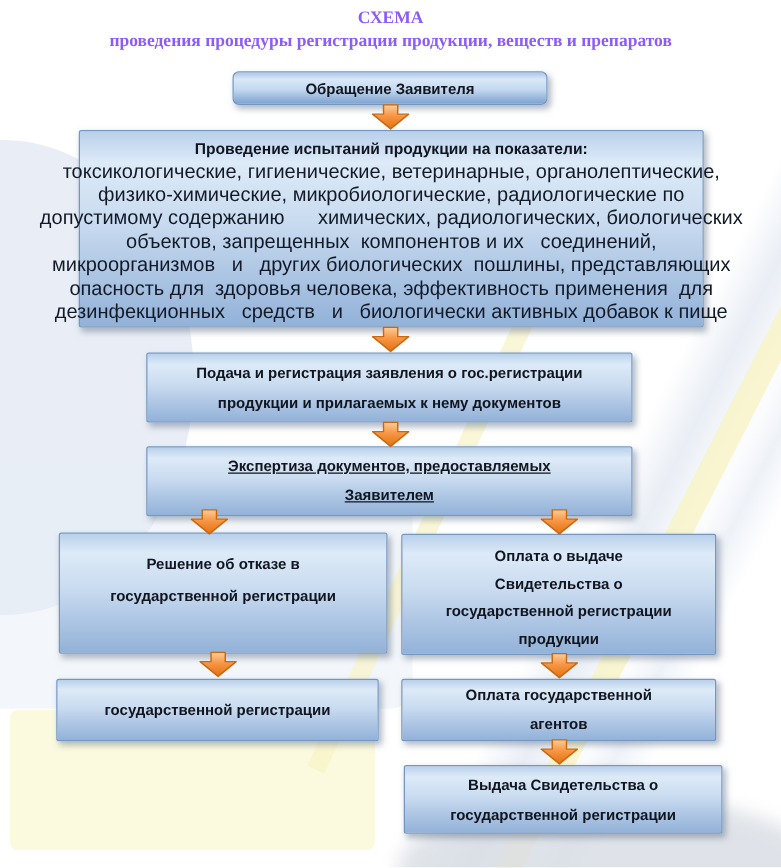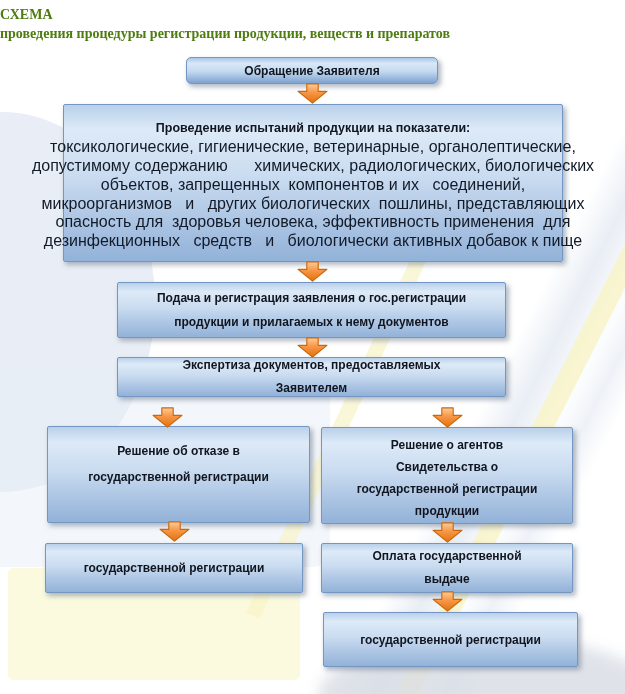--- a/index.html
+++ b/index.html
@@ -28,23 +28,23 @@
   .streak-b { left:585px; width:55px; background:linear-gradient(90deg, rgba(238,242,248,0) 0%, #eef2f8 50%, rgba(238,242,248,0) 100%); }
   .streak-y1 { left:562px; width:20px; background:#f8f3c2; opacity:.75; }
   .streak-y2 { left:355px; top:120px; height:520px; width:15px; background:#f8f3c8; opacity:.7; transform:rotate(25deg); }
   .gray-arc {
     left:318px; top:636px; width:340px; height:120px;
     background:#d8dde4; border-radius:50%; filter:blur(7px); opacity:.8;
   }
 
   
   .title {
-    position:absolute; left:0; top:5px; width:625px; text-align:left;
+    position:absolute; left:0; top:5px; width:625px; text-align:center;
     font-family:"Liberation Serif", serif; font-weight:bold;
-    font-size:14px; line-height:19px; color:#4d7c0f;
+    font-size:14px; line-height:19px; color:#8b5cf6;
   }
 
   
   .box {
     position:absolute; box-sizing:border-box;
     border:1px solid var(--box-border, #7396c2);
     background:linear-gradient(180deg, #b9d0ea 0%, #ddeaf8 16%, #cadcf0 45%, #a4bfe0 82%, #93b2d8 100%);
     box-shadow:2.5px 3px 5px rgba(100,115,140,.5);
     border-radius:2px;
     display:flex; flex-direction:column; align-items:center; justify-content:center;
@@ -62,21 +62,21 @@
   .lh23 .bline { line-height:23px; }
   .lh24 .bline { line-height:24px; }
   .lh26 .bline { line-height:26px; }
   .lh22 .bline { line-height:22px; }
   .top-align { justify-content:flex-start; padding-top:11px; }
 
   
   .box-applicant        { left:186px; top:57px;  width:252px; height:27px; }
   .box-tests            { left:63px;  top:104px; width:500px; height:158px; }
   .box-submission       { left:117px; top:282px; width:389px; height:56px; }
-  .box-expertise        { left:117px; top:357px; width:389px; height:40px; }
+  .box-expertise        { left:117px; top:357px; width:389px; height:56px;text-decoration:underline; }
   .box-refusal-decision { left:47px;  top:426px; width:263px; height:97px; }
   .box-refusal-info     { left:45px;  top:543px; width:258px; height:50px; }
   .box-issue-decision   { left:321px; top:427px; width:252px; height:97px; padding-top:5px; }
   .box-payment          { left:321px; top:543px; width:252px; height:50px; }
   .box-certificate      { left:323px; top:612px; width:255px; height:55px; }
 
   
   .arrow { position:absolute; width:35px; height:21px; overflow:visible; }
   .arrow polygon {
     fill:url(#ag); stroke:var(--arrow-border, #c9680f);
@@ -120,20 +120,21 @@
     <div>проведения процедуры регистрации продукции, веществ и препаратов</div>
   </div>
 
   <div class="box box-applicant">
     <div class="bline">Обращение Заявителя</div>
   </div>
 
   <div class="box box-tests">
     <div class="heading">Проведение испытаний продукции на показатели:</div>
     <div class="bline">токсикологические, гигиенические, ветеринарные, органолептические,</div>
+    <div class="bline">физико-химические, микробиологические, радиологические по</div>
     <div class="bline">допустимому содержанию      химических, радиологических, биологических</div>
     <div class="bline">объектов, запрещенных  компонентов и их   соединений,</div>
     <div class="bline">микроорганизмов   и   других биологических  пошлины, представляющих</div>
     <div class="bline">опасность для  здоровья человека, эффективность применения  для</div>
     <div class="bline">дезинфекционных   средств   и   биологически активных добавок к пище</div>
   </div>
 
   <div class="box box-submission lh24">
     <div class="bline">Подача и регистрация заявления о гос.регистрации</div>
     <div class="bline">продукции и прилагаемых к нему документов</div>
@@ -147,32 +148,33 @@
   <div class="box box-refusal-decision lh26 top-align">
     <div class="bline">Решение об отказе в</div>
     <div class="bline">государственной регистрации</div>
   </div>
 
   <div class="box box-refusal-info lh23">
     <div class="bline">государственной регистрации</div>
   </div>
 
   <div class="box box-issue-decision lh22">
-    <div class="bline">Решение о агентов</div>
+    <div class="bline">Оплата о выдаче</div>
     <div class="bline">Свидетельства о</div>
     <div class="bline">государственной регистрации</div>
     <div class="bline">продукции</div>
   </div>
 
   <div class="box box-payment lh23">
     <div class="bline">Оплата государственной</div>
-    <div class="bline">выдаче</div>
+    <div class="bline">агентов</div>
   </div>
 
   <div class="box box-certificate lh24">
+    <div class="bline">Выдача Свидетельства о</div>
     <div class="bline">государственной регистрации</div>
   </div>
 
   <svg class="arrow a1" viewBox="0 0 36 24">
       <polygon points="11.5,1 24.5,1 24.5,9.5 34.5,9.5 18,23 1.5,9.5 11.5,9.5"></polygon>
     </svg>
   <svg class="arrow a2" viewBox="0 0 36 24">
       <polygon points="11.5,1 24.5,1 24.5,9.5 34.5,9.5 18,23 1.5,9.5 11.5,9.5"></polygon>
     </svg>
   <svg class="arrow a3" viewBox="0 0 36 24">

